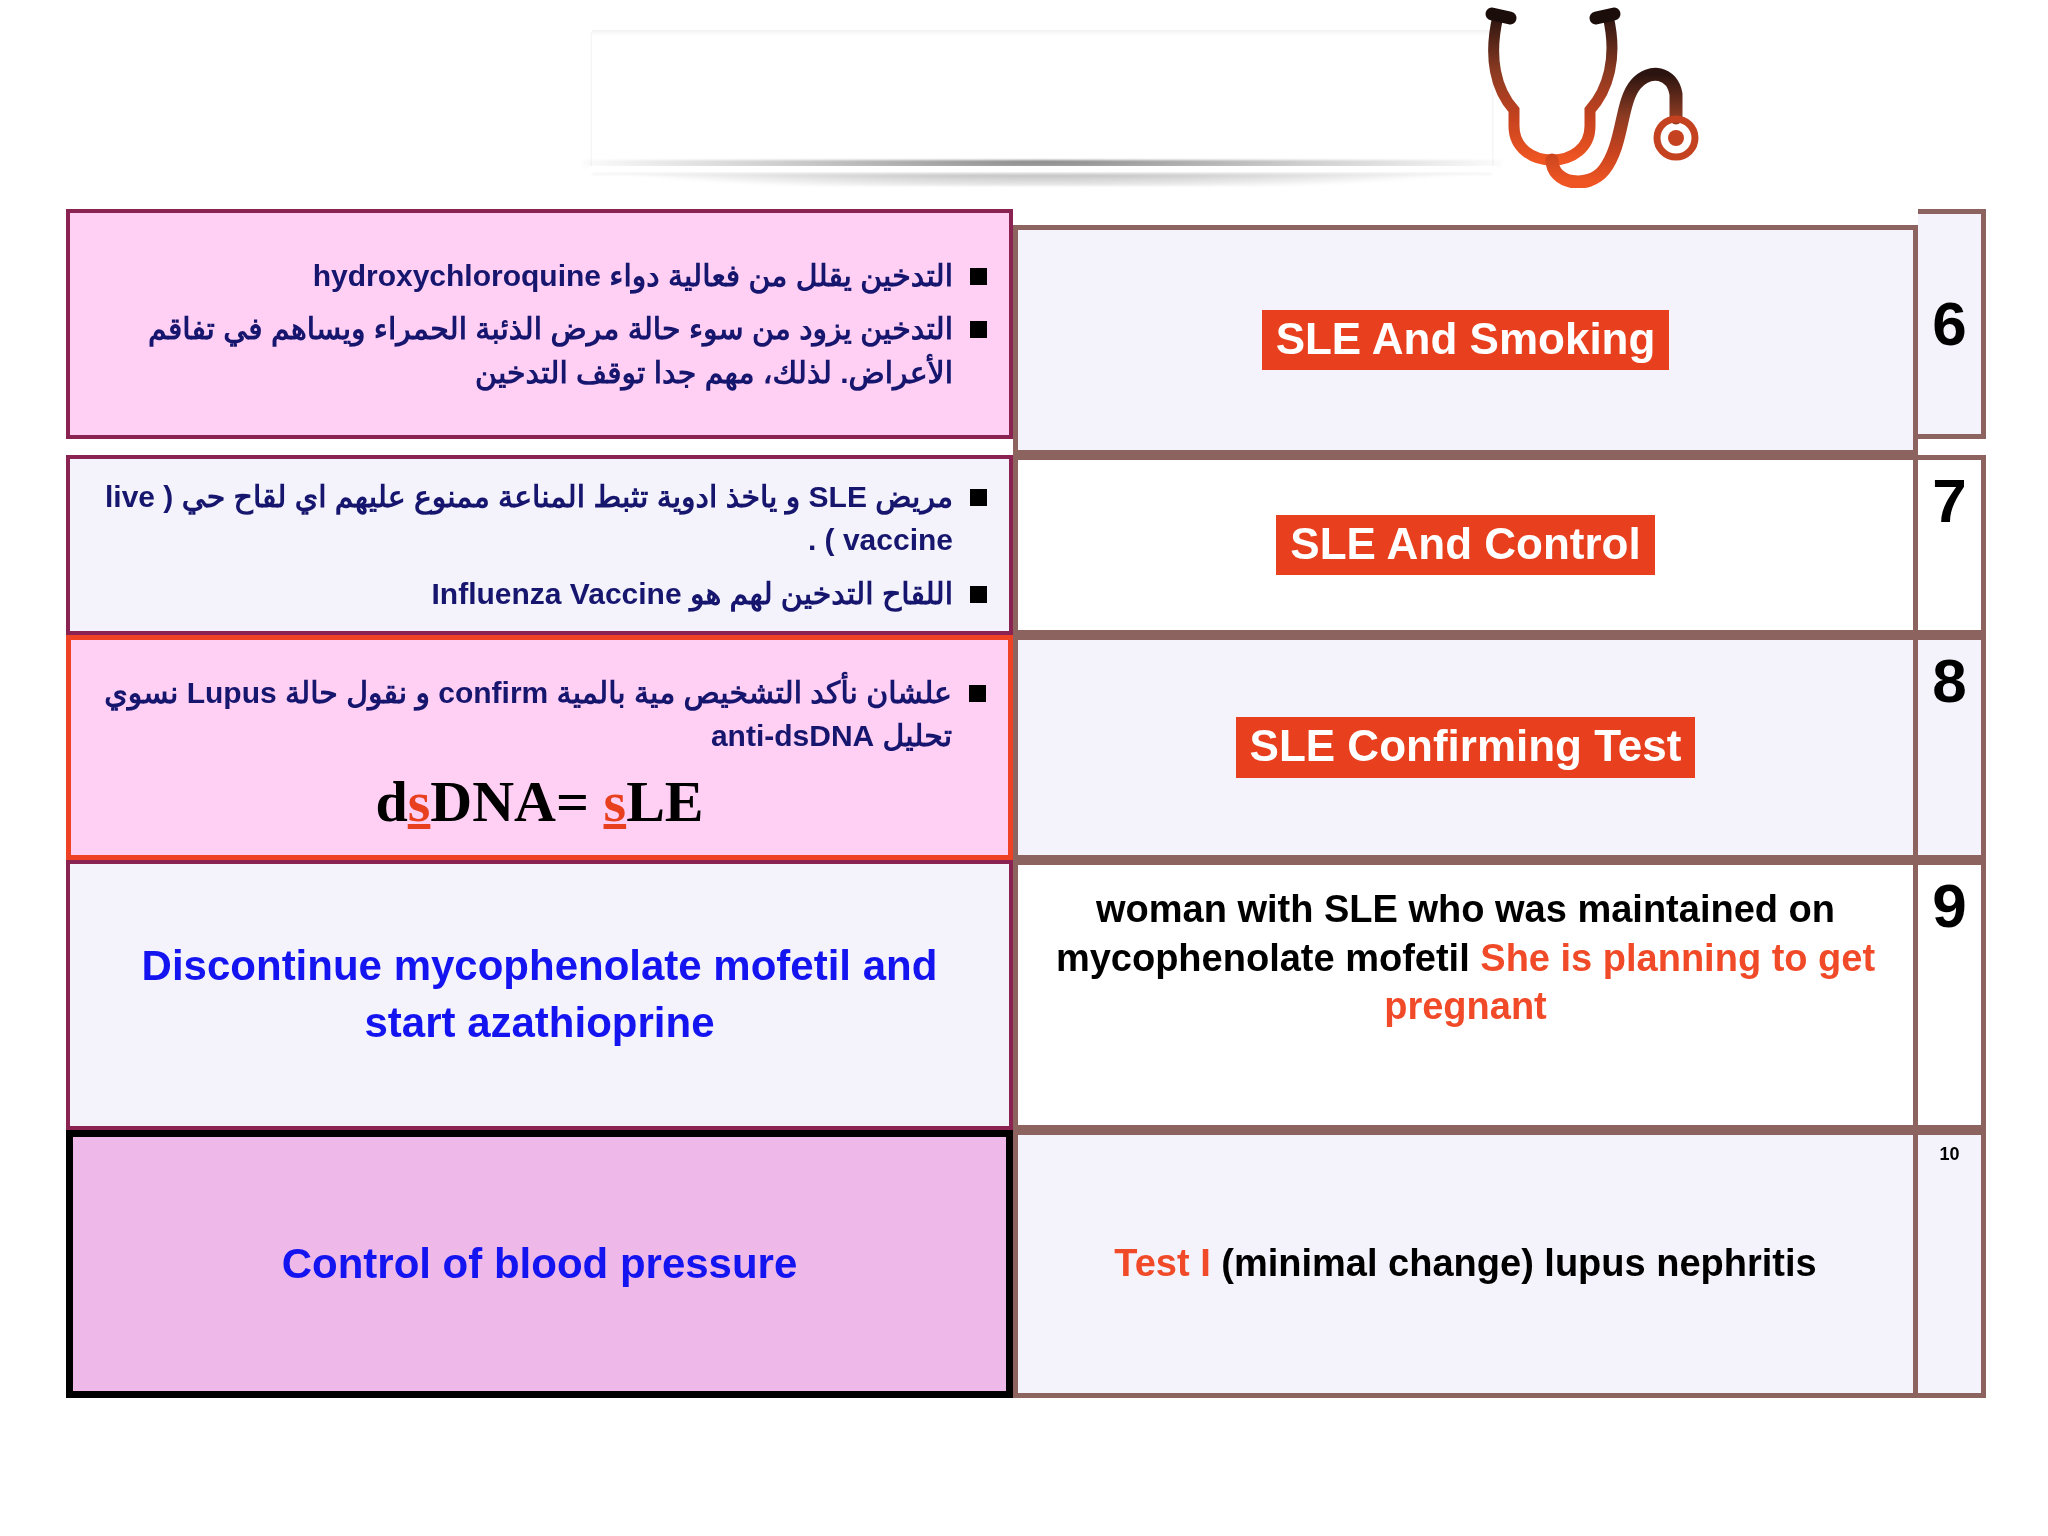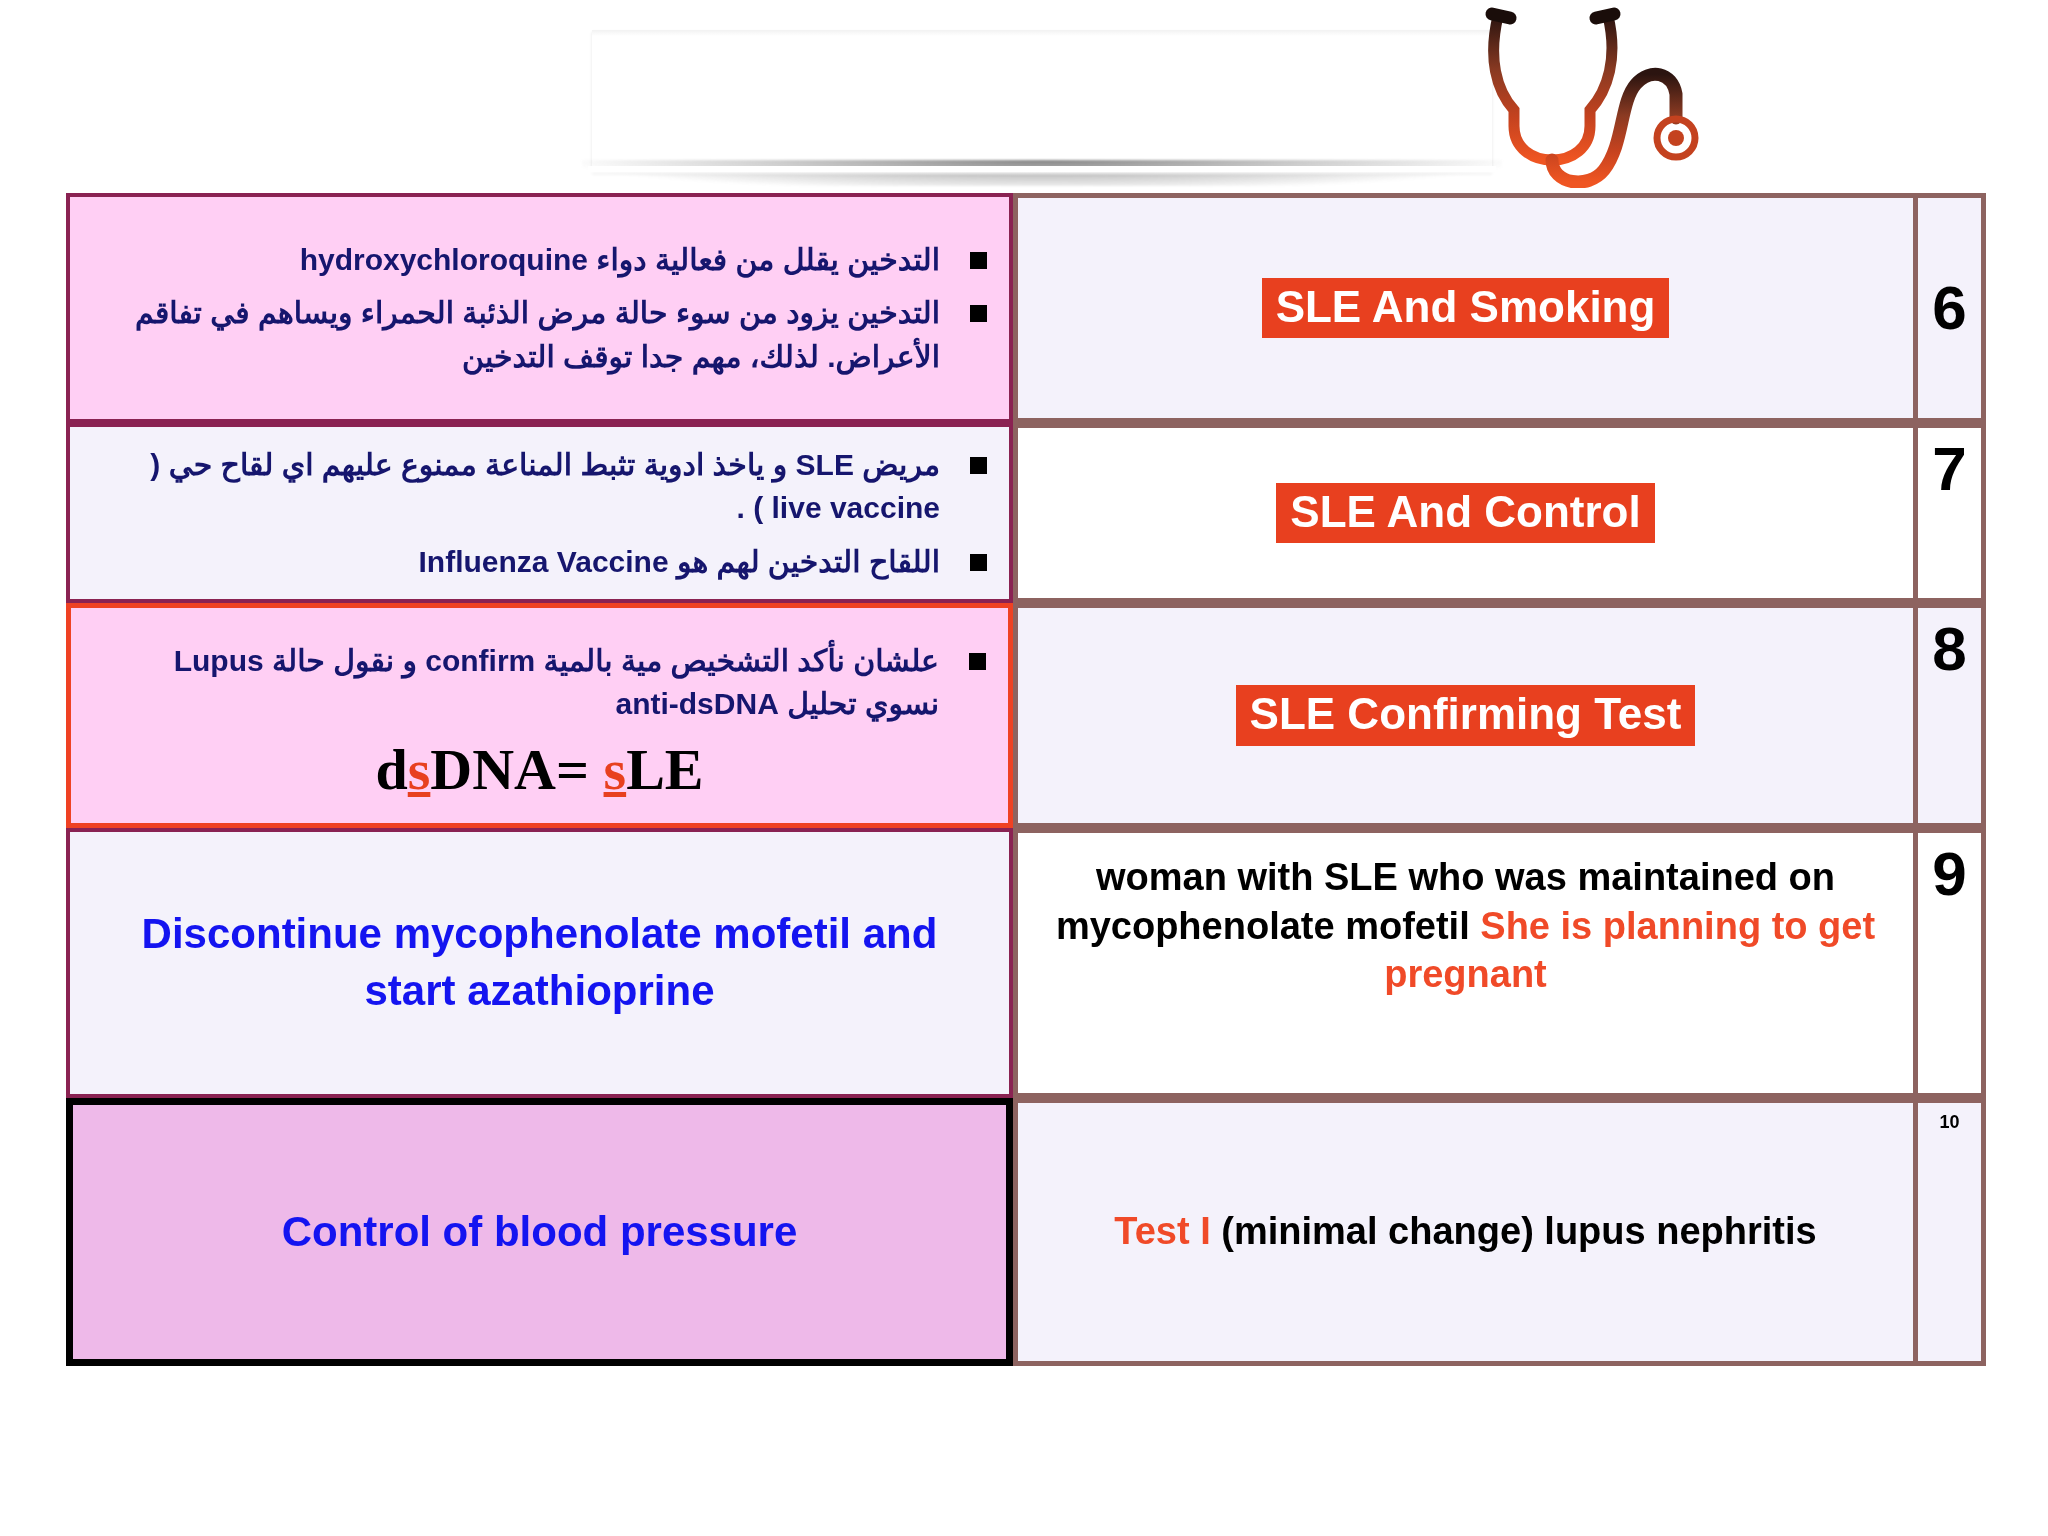--- a/index.html
+++ b/index.html
@@ -109,21 +109,21 @@
   .num.white{background:#ffffff;}
   .num-big{ font-size:62px; line-height:1; }
   .num-small{ font-size:18px; line-height:1; }
   .num-top{ align-items:flex-start; padding-top:10px; }
   .num-mid{ align-items:center; }
 
   
   .rtl-list{ width:100%; direction:rtl; text-align:right; }
   .rtl-line{
     display:flex; flex-direction:row; align-items:flex-start;
-    gap:30px; margin:10px 0;
+    gap:17px; margin:10px 0;
   }
   .bullet{
     flex:0 0 auto;
     width:17px;height:17px;background:#000;
     margin-top:14px;
   }
   .rtl-text{
     flex:1 1 auto;
     font-size:30px; font-weight:bold; line-height:1.45;
     color:#16166E;
@@ -213,21 +213,21 @@
             <span class="rtl-text">التدخين  يقلل من فعالية دواء hydroxychloroquine</span>
           </div>
           <div class="rtl-line">
             <span class="bullet"></span>
             <span class="rtl-text">التدخين يزود من سوء حالة مرض الذئبة الحمراء ويساهم في تفاقم الأعراض. لذلك، مهم جدا توقف  التدخين</span>
           </div>
         </div>
       </div>
     </td>
     <td>
-      <div class="cell topic" style="height:230px;">
+      <div class="cell topic" style="height:230px;margin-top:32px;">
         <span class="chip">SLE And Smoking</span>
       </div>
     </td>
     <td>
       <div class="cell num num-big num-mid" style="height:230px;">6</div>
     </td>
   </tr>
 
   <tr>
     <td>

